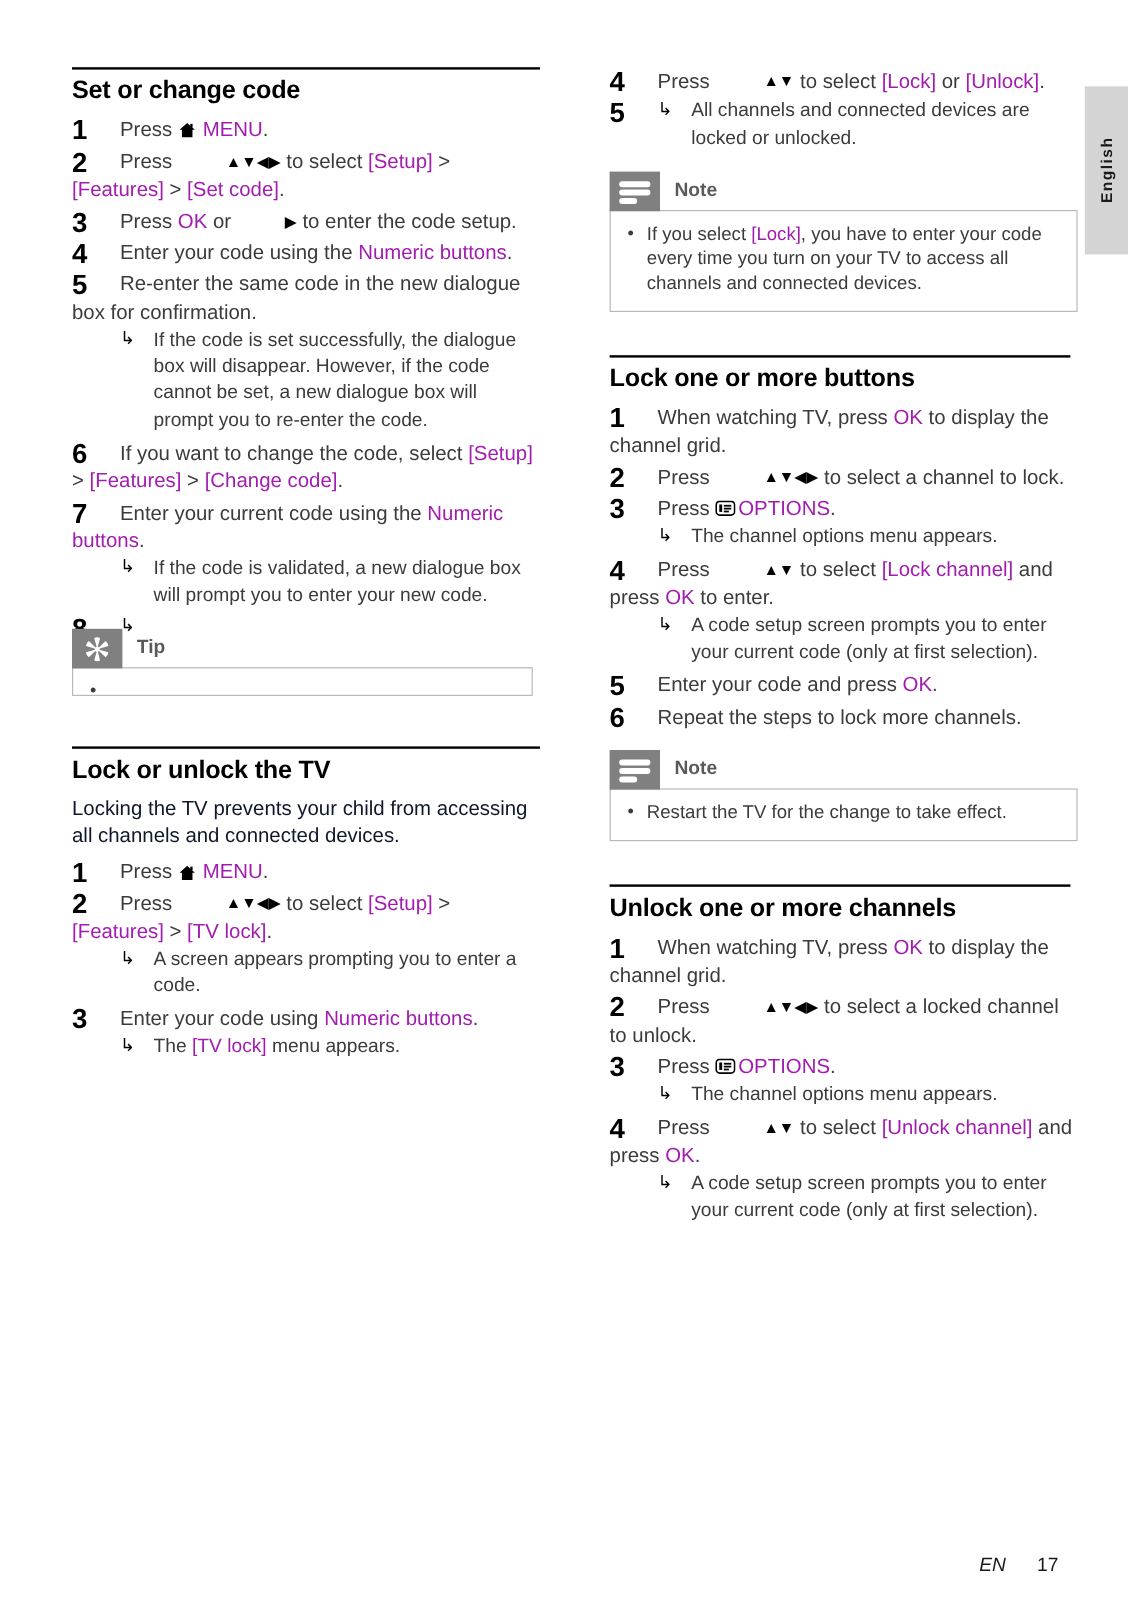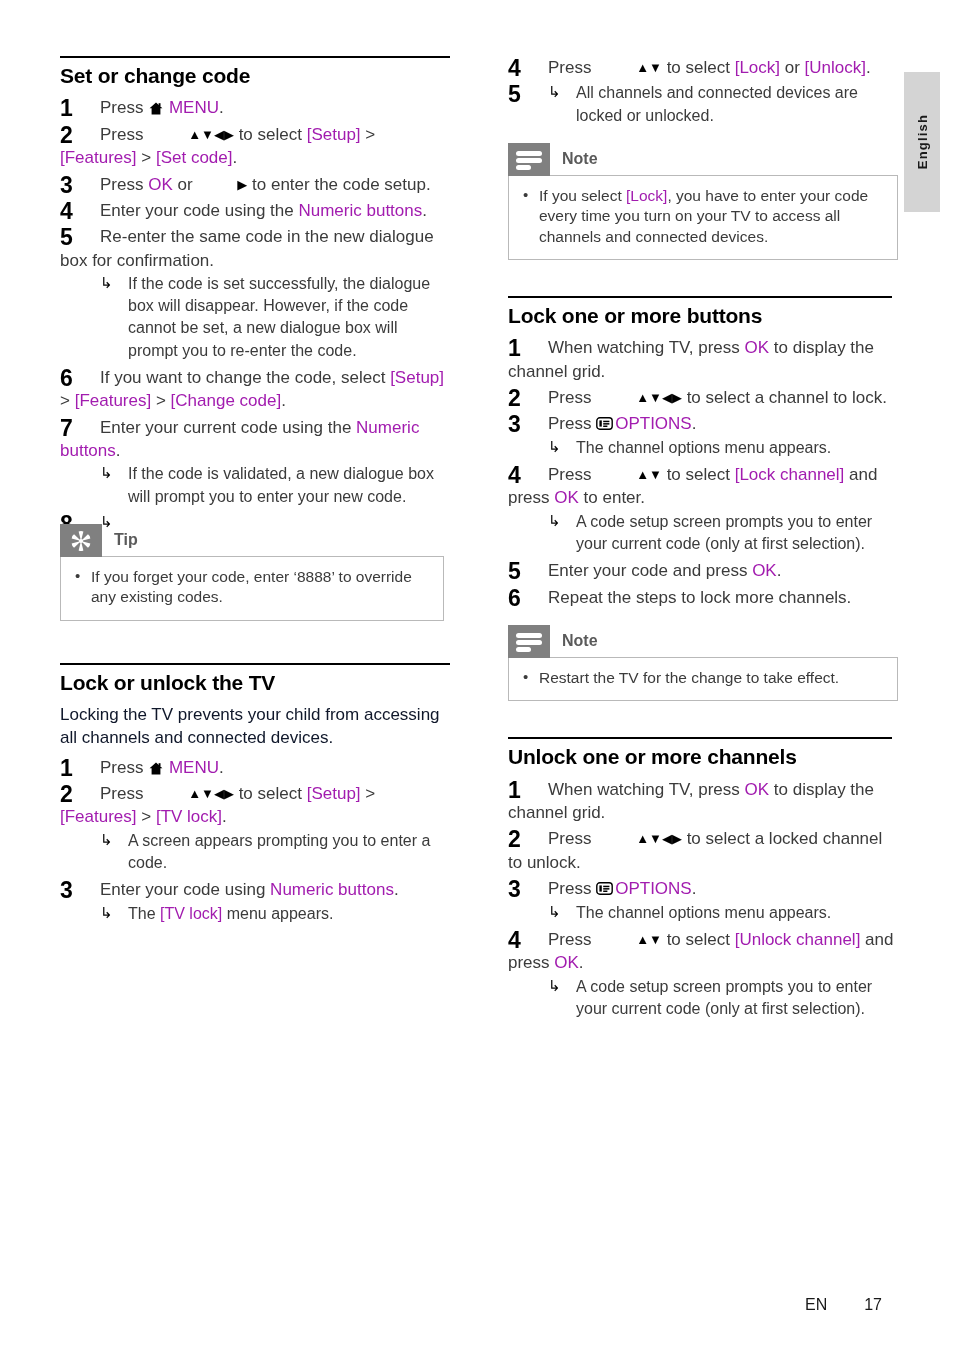--- a/index.html
+++ b/index.html
@@ -177,21 +177,21 @@
   
   .footer{
     position:absolute;
     left:0; right:0;
     bottom:36px;
     text-align:right;
     padding-right:72px;
     font-size:16px;
     color:#1a1a1a;
   }
-  .footer .en{margin-right:37px;}
+  .footer .en{margin-right:26px;font-style:italic;}
 </style>
 </head>
 <body>
 
 <div class="page">
 
   <div class="lang-tab">
     <span>English</span>
   </div>
 
@@ -268,21 +268,21 @@
                 <g transform="rotate(300 12 12)">
                   <path d="M12 12 L9.6 2.6 Q12 1.4 14.4 2.6 Z" fill="#fff"></path>
                 </g>
                 <circle cx="12" cy="12" r="2.1" fill="#fff"></circle>
               </svg>
             </div>
             <div class="lbl">Tip</div>
           </div>
           <div class="box">
             <ul>
-              <li><span class="dot">•</span><span>If you forget your code, enter ‘8888’ to override any existing codes.</span></li>
+              <li><span class="dot">•</span></li>
             </ul>
           </div>
         </div>
       </div>
 
     <div style="height:28px"></div>
     <div class="rule"></div>
     <h2 class="sec">Lock or unlock the TV</h2>
     <p class="intro">Locking the TV prevents your child from accessing all channels and connected devices.</p>
     <div>

